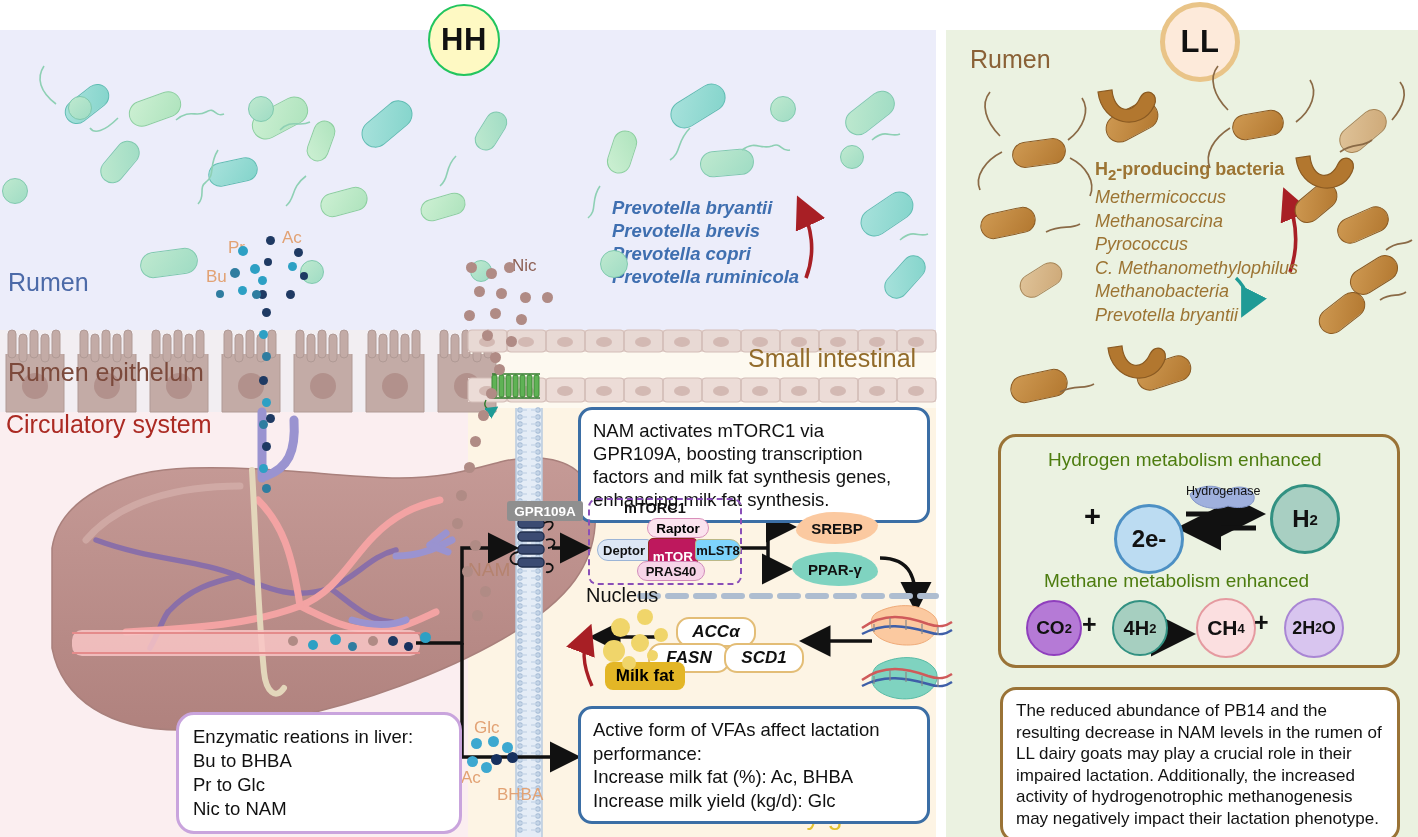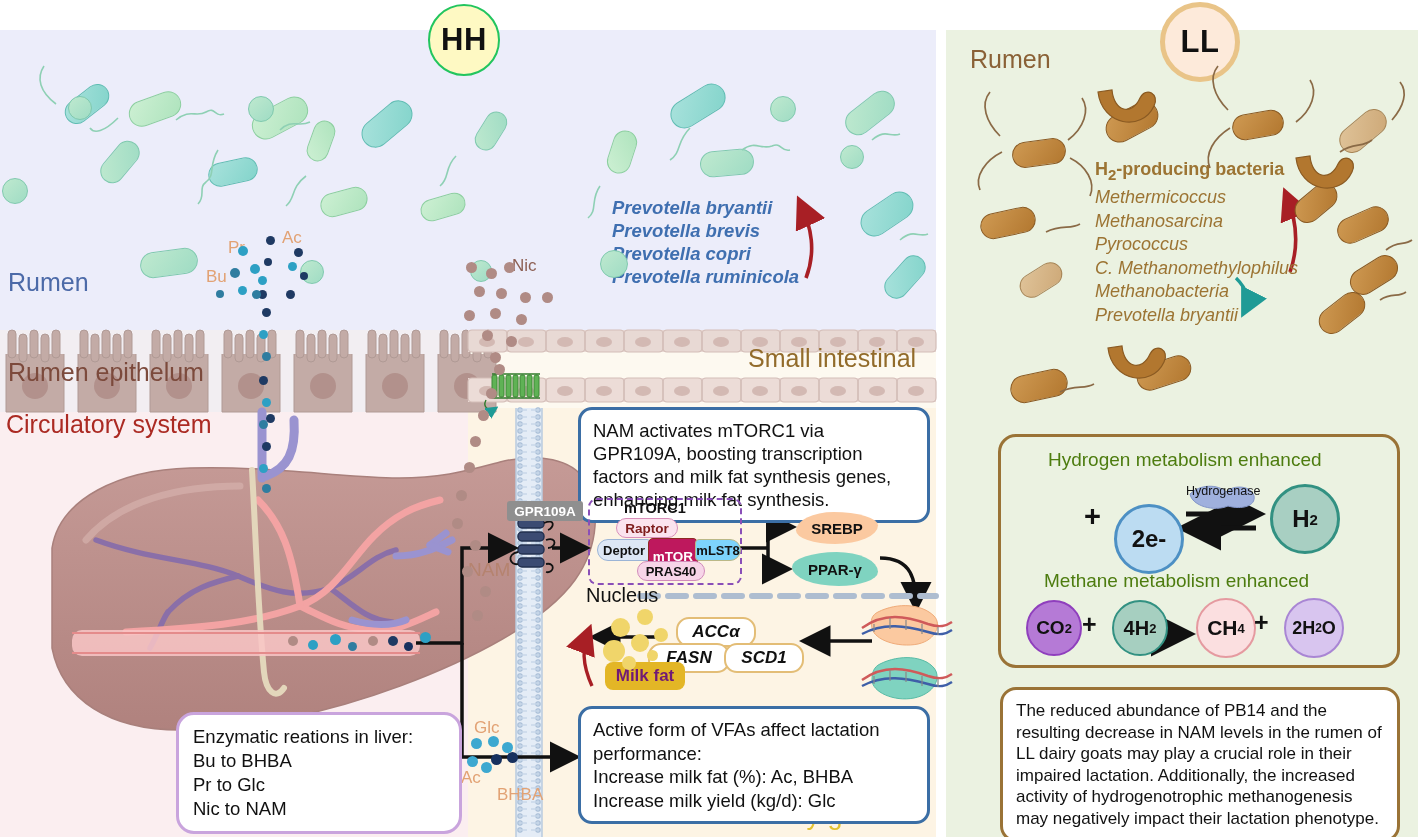--- a/index.html
+++ b/index.html
@@ -86,22 +86,22 @@
 
   
   svg.ov{position:absolute;left:0;top:0;width:1418px;height:837px;pointer-events:none;}
 
   
   .node{position:absolute;display:flex;align-items:center;justify-content:center;
         font-weight:bold;box-sizing:border-box;}
   #mtorc1-box{position:absolute;left:588px;top:498px;width:150px;height:83px;
               border:2px dashed #8a4fb8;border-radius:9px;}
   #mtorc1-lbl{position:absolute;left:624px;top:500px;font-size:14.5px;font-weight:bold;color:#111;}
-  #n-raptor{left:616px;top:518px;width:62px;height:20px;background:#fbe3ee;border:1.6px solid #d98fba;
-            border-radius:10px;font-size:13.5px;color:#7f1d1d;}
+  #n-raptor{left:647px;top:518px;width:62px;height:20px;background:#fbe3ee;border:1.6px solid #d98fba;
+            border-radius:10px;font-size:13.5px;color:#000000;}
   #n-deptor{left:597px;top:539px;width:54px;height:22px;background:#dde7f5;border:1.6px solid #9bb4d6;
             border-radius:11px 4px 4px 11px;font-size:13px;color:#111;}
   #n-mtor{left:648px;top:538px;width:50px;height:36px;background:#be185d;border:1.6px solid #8f2a22;
           border-radius:5px;font-size:13.5px;color:#fff;}
   #n-mlst8{left:695px;top:539px;width:46px;height:22px;background:#7dd3fc;border:1.6px solid #bbb887;
            border-radius:4px 11px 11px 4px;font-size:13px;color:#111;}
   #n-pras40{left:637px;top:561px;width:68px;height:20px;background:#f7d5e8;border:1.6px solid #d28cbb;
             border-radius:10px;font-size:13px;color:#111;}
   #n-gpr{left:507px;top:501px;width:76px;height:20px;background:#8f8f8f;border-radius:3px;
          font-size:13.5px;color:#fff;}
@@ -115,21 +115,21 @@
           background:#7fd3c0;border-radius:52% 48% 46% 54%/44% 58% 42% 56%;}
 
   .gene{position:absolute;display:flex;align-items:center;justify-content:center;
         background:#fff;border:2px solid #e3bd76;border-radius:13px;
         font-style:italic;font-weight:bold;font-size:17px;color:#111;}
   #g-acca{left:676px;top:617px;width:76px;height:26px;}
   #g-fasn{left:648px;top:643px;width:78px;height:26px;}
   #g-scd1{left:724px;top:643px;width:76px;height:26px;}
   #n-milkfat{position:absolute;left:605px;top:662px;width:80px;height:28px;background:#e3b626;
              border-radius:8px;display:flex;align-items:center;justify-content:center;
-             font-weight:bold;font-size:17px;color:#701a75;}
+             font-weight:bold;font-size:17px;color:#000000;}
 
   .lipid{position:absolute;border-radius:50%;background:#f0d56a;}
 </style>
 </head>
 <body>
 
 <div id="stage">
 
   <div class="panel" id="rumen-panel"></div>
   <div class="panel" id="epith-panel"></div>

